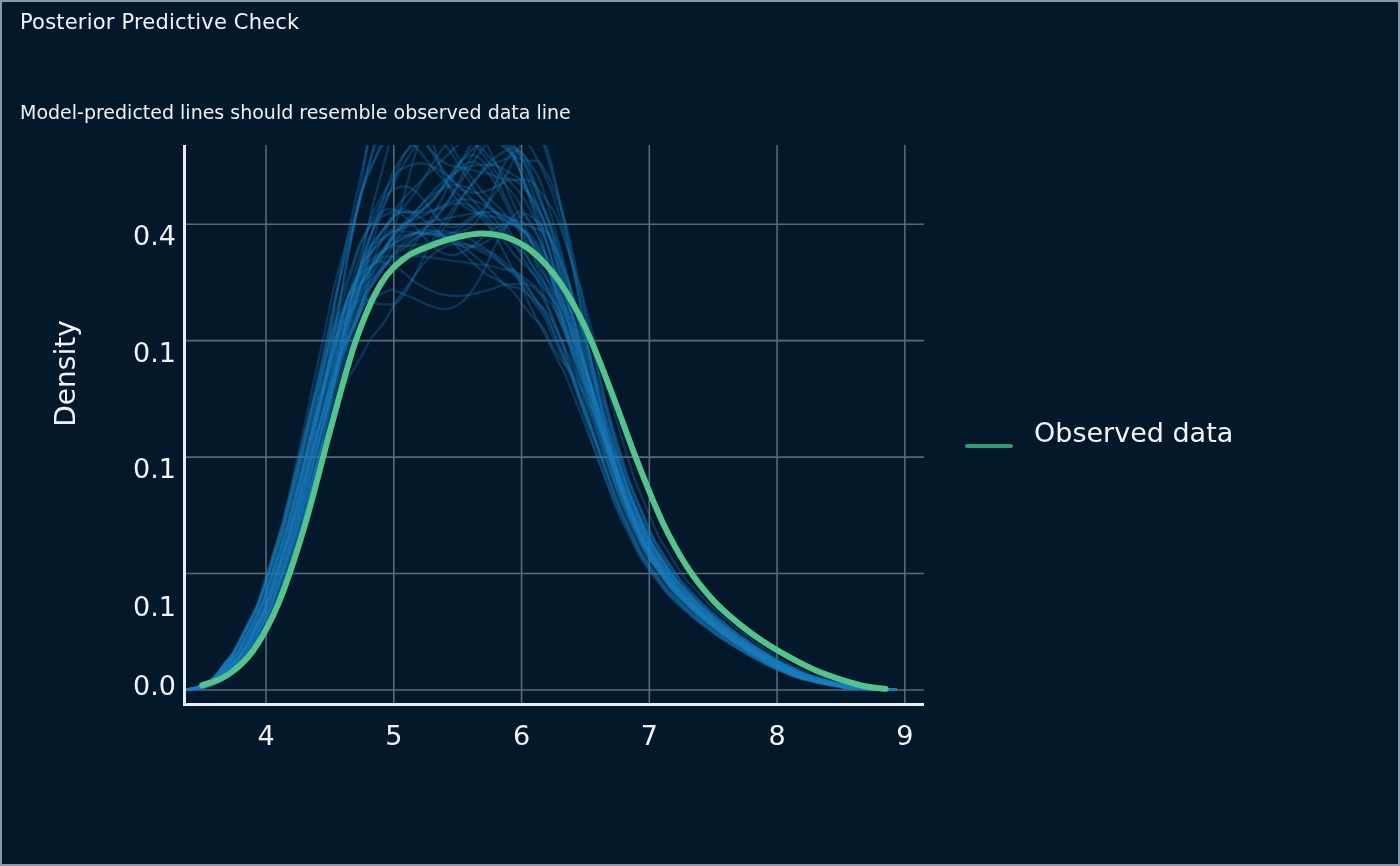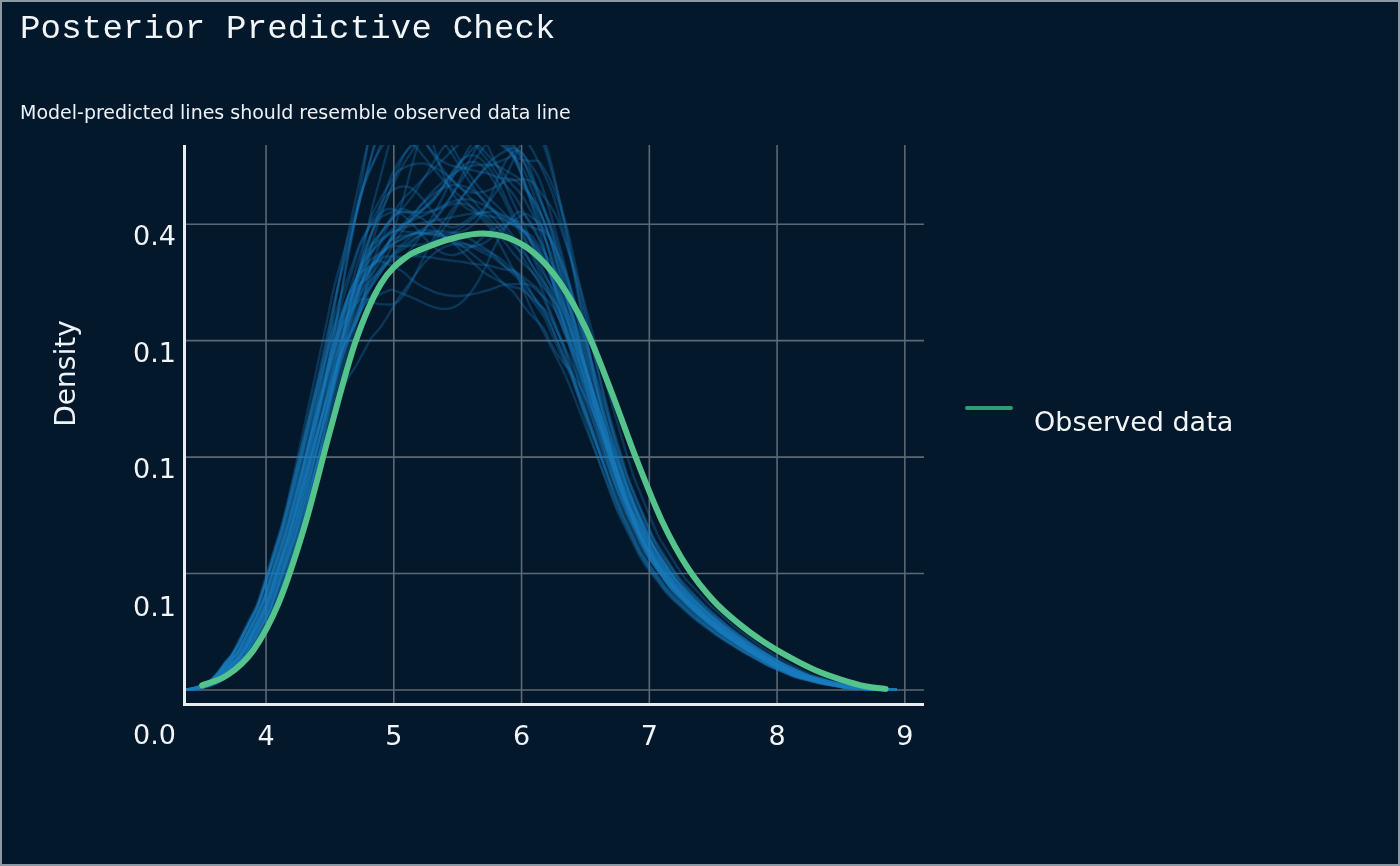--- a/index.html
+++ b/index.html
@@ -14,25 +14,24 @@
     background: #04182b;
     border: 2px solid #8b98a5;
     box-sizing: border-box;
     overflow: hidden;
     font-family: "DejaVu Sans", sans-serif;
   }
   #chart-title {
     position: absolute;
     left: 18px;
     top: 8px;
-    font-size: 34px;
+    font-size: 21px;
     color: #f2f5f8;
     letter-spacing: 0.2px;
     white-space: nowrap;
-    font-family: Liberation Mono, monospace;
   }
   #chart-subtitle {
     position: absolute;
     left: 18px;
     top: 99px;
     font-size: 19px;
     color: #eef2f6;
     white-space: nowrap;
   }
   #plot-area {
@@ -97,21 +96,21 @@
     font-size: 27px;
     color: #f2f5f8;
   }
   #legend {
     position: absolute;
     left: 963px;
     top: 404px;
   }
   .legend-row {
     display: flex;
-    align-items: flex-start;
+    align-items: flex-end;
     height: 42px;
   }
   .legend-swatch {
     width: 48px;
     height: 4px;
     border-radius: 2px;
     margin-right: 21px;
     flex: 0 0 auto;
   }
   .legend-text {
@@ -185,21 +184,21 @@
           <path d="M3.83,544.56 C4.90,544.38 8.09,543.94 10.22,543.49 C12.35,543.04 14.48,542.49 16.61,541.86 C18.74,541.22 20.87,540.65 23.00,539.68 C25.13,538.70 27.26,537.69 29.38,536.00 C31.51,534.32 33.64,531.96 35.77,529.55 C37.90,527.13 40.03,524.03 42.16,521.52 C44.29,519.00 46.42,516.98 48.55,514.45 C50.68,511.93 52.81,509.72 54.94,506.38 C57.07,503.05 59.19,498.43 61.32,494.46 C63.45,490.48 65.58,486.51 67.71,482.53 C69.84,478.55 71.97,475.05 74.10,470.60 C76.23,466.16 78.36,461.53 80.49,455.85 C82.62,450.17 84.75,442.98 86.88,436.54 C89.01,430.10 91.13,423.67 93.26,417.23 C95.39,410.79 97.52,404.70 99.65,397.92 C101.78,391.14 103.91,384.22 106.04,376.54 C108.17,368.86 110.30,360.06 112.43,351.82 C114.56,343.59 116.69,335.35 118.82,327.10 C120.94,318.86 123.07,310.55 125.20,302.37 C127.33,294.20 129.46,286.05 131.59,278.05 C133.72,270.06 135.85,262.30 137.98,254.41 C140.11,246.52 142.24,238.62 144.37,230.72 C146.50,222.81 148.63,214.33 150.76,206.96 C152.88,199.59 155.01,192.43 157.14,186.50 C159.27,180.56 161.40,176.42 163.53,171.36 C165.66,166.29 167.79,161.20 169.92,156.09 C172.05,150.98 174.18,145.32 176.31,140.69 C178.44,136.06 180.57,131.60 182.69,128.30 C184.82,124.99 186.95,123.35 189.08,120.85 C191.21,118.35 193.34,115.83 195.47,113.30 C197.60,110.77 199.73,107.94 201.86,105.68 C203.99,103.43 206.12,101.28 208.25,99.77 C210.38,98.27 212.51,97.70 214.63,96.65 C216.76,95.60 218.89,94.57 221.02,93.49 C223.15,92.42 225.28,91.30 227.41,90.21 C229.54,89.11 231.67,88.03 233.80,86.92 C235.93,85.81 238.06,84.84 240.19,83.55 C242.32,82.25 244.44,80.86 246.57,79.15 C248.70,77.45 250.83,75.56 252.96,73.31 C255.09,71.06 257.22,68.54 259.35,65.65 C261.48,62.76 263.61,59.51 265.74,55.97 C267.87,52.42 270.00,48.47 272.13,44.38 C274.26,40.28 276.38,35.74 278.51,31.39 C280.64,27.04 282.77,22.42 284.90,18.26 C287.03,14.09 289.16,10.00 291.29,6.39 C293.42,2.77 295.55,-0.69 297.68,-3.43 C299.81,-6.17 301.94,-8.68 304.07,-10.07 C306.19,-11.46 308.32,-12.15 310.45,-11.76 C312.58,-11.37 314.71,-9.65 316.84,-7.72 C318.97,-5.79 321.10,-3.12 323.23,-0.19 C325.36,2.75 327.49,5.92 329.62,9.89 C331.75,13.86 333.88,18.39 336.01,23.63 C338.13,28.87 340.26,35.52 342.39,41.32 C344.52,47.11 346.65,52.89 348.78,58.39 C350.91,63.90 353.04,68.75 355.17,74.35 C357.30,79.94 359.43,85.49 361.56,91.95 C363.69,98.42 365.82,106.22 367.94,113.13 C370.07,120.05 372.20,126.76 374.33,133.42 C376.46,140.09 378.59,146.38 380.72,153.14 C382.85,159.90 384.98,166.67 387.11,173.98 C389.24,181.29 391.37,189.32 393.50,196.99 C395.63,204.66 397.76,212.32 399.88,219.99 C402.01,227.66 404.14,235.42 406.27,242.99 C408.40,250.57 410.53,258.11 412.66,265.42 C414.79,272.73 416.92,279.74 419.05,286.86 C421.18,293.98 423.31,301.08 425.44,308.13 C427.57,315.17 429.69,322.50 431.82,329.15 C433.95,335.80 436.08,342.29 438.21,348.04 C440.34,353.79 442.47,358.49 444.60,363.64 C446.73,368.79 448.86,373.88 450.99,378.93 C453.12,383.97 455.25,389.25 457.38,393.92 C459.51,398.58 461.63,403.07 463.76,406.89 C465.89,410.71 468.02,413.54 470.15,416.82 C472.28,420.10 474.41,423.33 476.54,426.55 C478.67,429.76 480.80,433.13 482.93,436.11 C485.06,439.10 487.19,441.98 489.32,444.46 C491.44,446.93 493.57,448.80 495.70,450.95 C497.83,453.10 499.96,455.23 502.09,457.36 C504.22,459.49 506.35,461.68 508.48,463.73 C510.61,465.77 512.74,467.77 514.87,469.61 C517.00,471.46 519.13,473.06 521.26,474.78 C523.38,476.49 525.51,478.21 527.64,479.92 C529.77,481.63 531.90,483.39 534.03,485.05 C536.16,486.70 538.29,488.33 540.42,489.85 C542.55,491.36 544.68,492.69 546.81,494.11 C548.94,495.53 551.07,496.95 553.19,498.38 C555.32,499.80 557.45,501.25 559.58,502.64 C561.71,504.02 563.84,505.39 565.97,506.68 C568.10,507.97 570.23,509.14 572.36,510.37 C574.49,511.60 576.62,512.83 578.75,514.07 C580.88,515.30 583.01,516.58 585.13,517.76 C587.26,518.93 589.39,520.09 591.52,521.12 C593.65,522.16 595.78,523.02 597.91,523.96 C600.04,524.91 602.17,525.86 604.30,526.80 C606.43,527.75 608.56,528.77 610.69,529.64 C612.82,530.52 614.94,531.36 617.07,532.05 C619.20,532.73 621.33,533.18 623.46,533.75 C625.59,534.32 627.72,534.89 629.85,535.45 C631.98,536.02 634.11,536.63 636.24,537.16 C638.37,537.69 640.50,538.21 642.63,538.64 C644.76,539.08 646.88,539.40 649.01,539.78 C651.14,540.16 653.27,540.50 655.40,540.92 C657.53,541.33 659.66,541.86 661.79,542.25 C663.92,542.64 666.05,543.00 668.18,543.23 C670.31,543.46 672.44,543.51 674.57,543.63 C676.69,543.76 678.82,543.88 680.95,543.99 C683.08,544.10 685.21,544.20 687.34,544.29 C689.47,544.38 691.60,544.50 693.73,544.54 C695.86,544.59 697.99,544.56 700.12,544.56 C702.25,544.56 704.38,544.56 706.51,544.56 C708.63,544.56 711.83,544.56 712.89,544.56" fill="none" stroke="#1a7fc0" stroke-width="2.4" stroke-opacity="0.30" stroke-linecap="round"></path>
         </g>
         <path d="M19.16,540.37 C23.42,538.62 36.20,535.71 44.72,529.89 C53.23,524.06 61.75,517.46 70.27,505.43 C78.78,493.40 87.30,478.26 95.82,457.68 C104.34,437.11 112.85,410.52 121.37,381.98 C129.89,353.45 138.41,317.35 146.92,286.49 C155.44,255.63 163.96,221.46 172.47,196.81 C180.99,172.16 189.51,152.75 198.03,138.59 C206.54,124.42 215.06,118.21 223.58,111.80 C232.09,105.39 240.61,103.45 249.13,100.15 C257.65,96.85 266.16,93.94 274.68,92.00 C283.20,90.06 291.72,88.31 300.23,88.51 C308.75,88.70 317.27,89.87 325.78,93.17 C334.30,96.47 342.82,100.93 351.34,108.31 C359.85,115.68 368.37,125.00 376.89,137.42 C385.41,149.84 393.92,164.79 402.44,182.84 C410.96,200.89 419.47,223.79 427.99,245.73 C436.51,267.66 445.03,292.70 453.54,314.44 C462.06,336.18 470.58,358.11 479.09,376.16 C487.61,394.21 496.13,409.55 504.65,422.74 C513.16,435.94 521.68,446.04 530.20,455.35 C538.72,464.67 547.23,471.66 555.75,478.64 C564.27,485.63 572.78,491.65 581.30,497.28 C589.82,502.91 598.34,507.76 606.85,512.42 C615.37,517.07 623.89,521.54 632.41,525.23 C640.92,528.91 649.44,531.83 657.96,534.54 C666.47,537.26 676.06,539.98 683.51,541.53 C690.96,543.08 699.48,543.47 702.67,543.86" fill="none" stroke="#54c48c" stroke-width="6" stroke-linecap="round" stroke-linejoin="round"></path>
       </svg>
   </div>
 
   <div class="axis-spine-left"></div>
   <div class="axis-spine-bottom"></div>
 
   <div id="ytick-labels">
-      <div class="ytick-label" style="top: 721px;">0.0</div>
+      <div class="ytick-label" style="top: 672px;">0.0</div>
       <div class="ytick-label" style="top: 593px;">0.1</div>
       <div class="ytick-label" style="top: 455.108px;">0.1</div>
       <div class="ytick-label" style="top: 338.65px;">0.1</div>
       <div class="ytick-label" style="top: 222.192px;">0.4</div>
     </div>
   <div id="xtick-labels">
       <div class="xtick-label" style="left: 264.043px;">4</div>
       <div class="xtick-label" style="left: 391.802px;">5</div>
       <div class="xtick-label" style="left: 519.56px;">6</div>
       <div class="xtick-label" style="left: 647.319px;">7</div>

